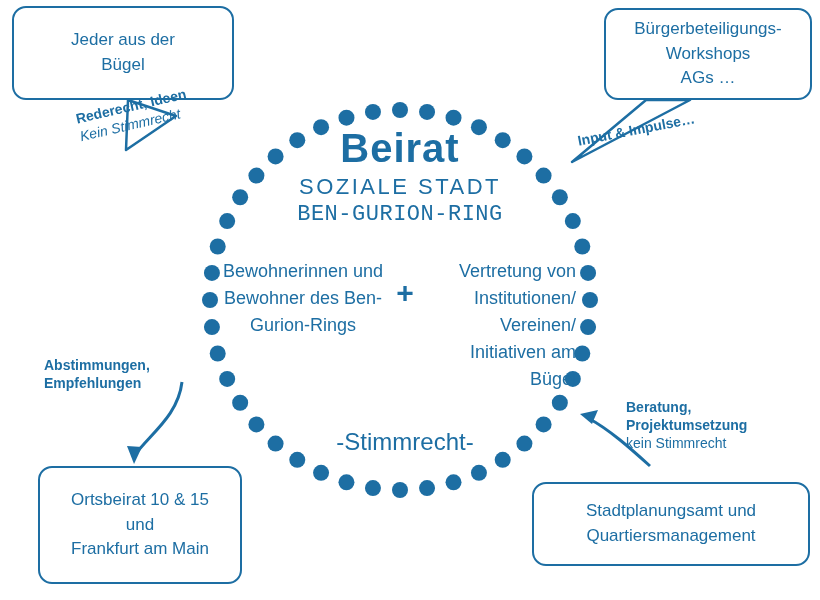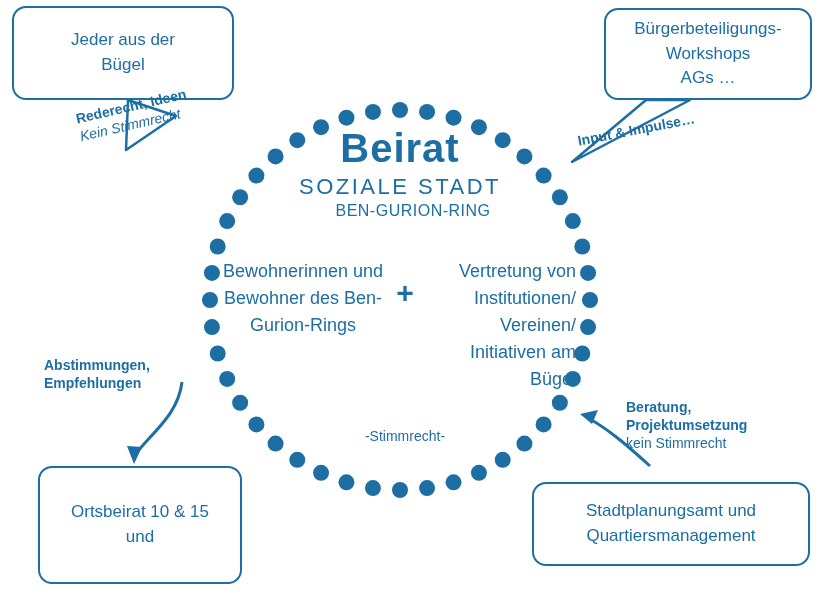--- a/index.html
+++ b/index.html
@@ -56,38 +56,38 @@
   }
   #title-beirat {
     left: 270px; top: 126px; width: 260px;
     font-size: 40px; font-weight: bold; letter-spacing: 1px;
   }
   #title-sub1 {
     left: 270px; top: 174px; width: 260px;
     font-size: 22px; letter-spacing: 2.5px;
   }
   #title-sub2 {
-    left: 283px; top: 202px; width: 260px;
-    font-size: 16px; letter-spacing: 0.5px;
+    left: 270px; top: 202px; width: 260px;
+    font-size: 22px; letter-spacing: 0.5px; font-family: Liberation Mono, monospace;
   }
   #col-left {
     left: 214px; top: 258px; width: 178px;
     font-size: 18px; line-height: 1.5;
   }
   #col-right {
     left: 424px; top: 258px; width: 152px;
     font-size: 18px; line-height: 1.5; text-align: right;
   }
   #plus-sign {
     left: 388px; top: 276px; width: 34px;
     font-size: 30px; font-weight: bold;
   }
   #stimmrecht {
     left: 320px; top: 428px; width: 170px;
-    font-size: 14px;
+    font-size: 24px;
   }
 
   
   .annot {
     position: absolute;
     color: #1d6ea3;
     font-size: 14px;
     line-height: 1.3;
   }
   .annot .b { font-weight: bold; }
@@ -181,20 +181,21 @@
 
   <div class="callout" id="box-buerger">
     <div>Bürgerbeteiligungs-</div>
     <div>Workshops</div>
     <div>AGs …</div>
   </div>
 
   <div class="callout" id="box-ortsbeirat">
     <div>Ortsbeirat 10 &amp; 15</div>
     <div>und</div>
+    <div>Frankfurt am Main</div>
   </div>
 
   <div class="callout" id="box-stadtplanung">
     <div>Stadtplanungsamt und</div>
     <div>Quartiersmanagement</div>
   </div>
 
   <div class="lbl" id="title-beirat">Beirat</div>
   <div class="lbl" id="title-sub1">SOZIALE STADT</div>
   <div class="lbl" id="title-sub2">BEN-GURION-RING</div>

